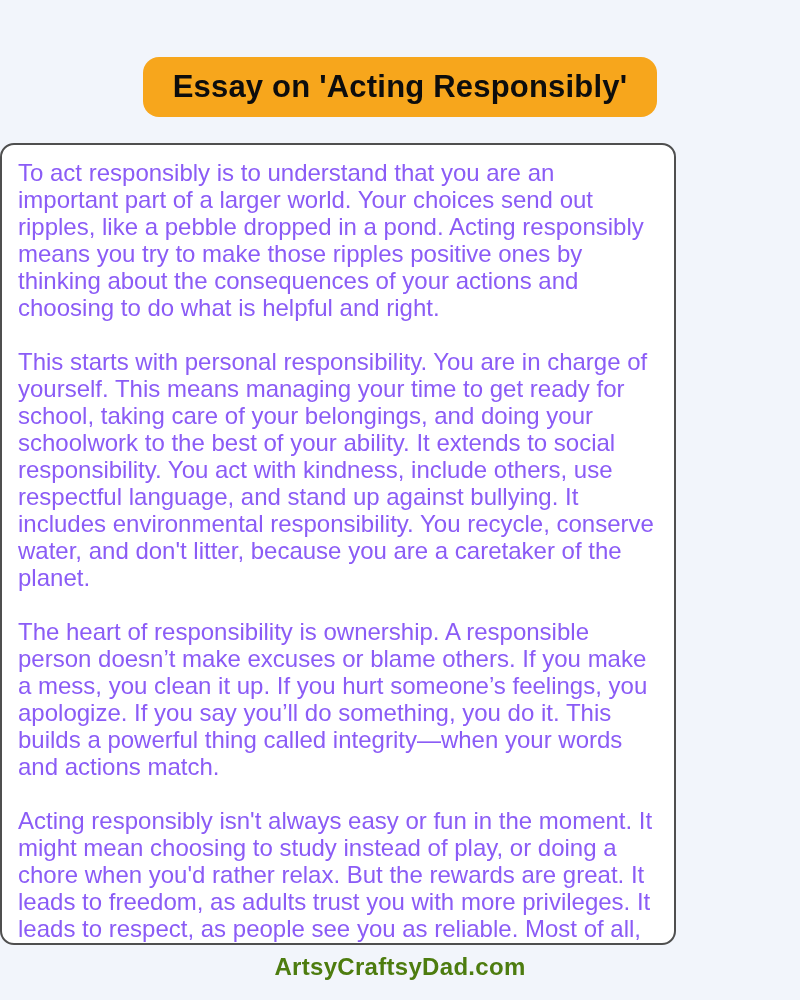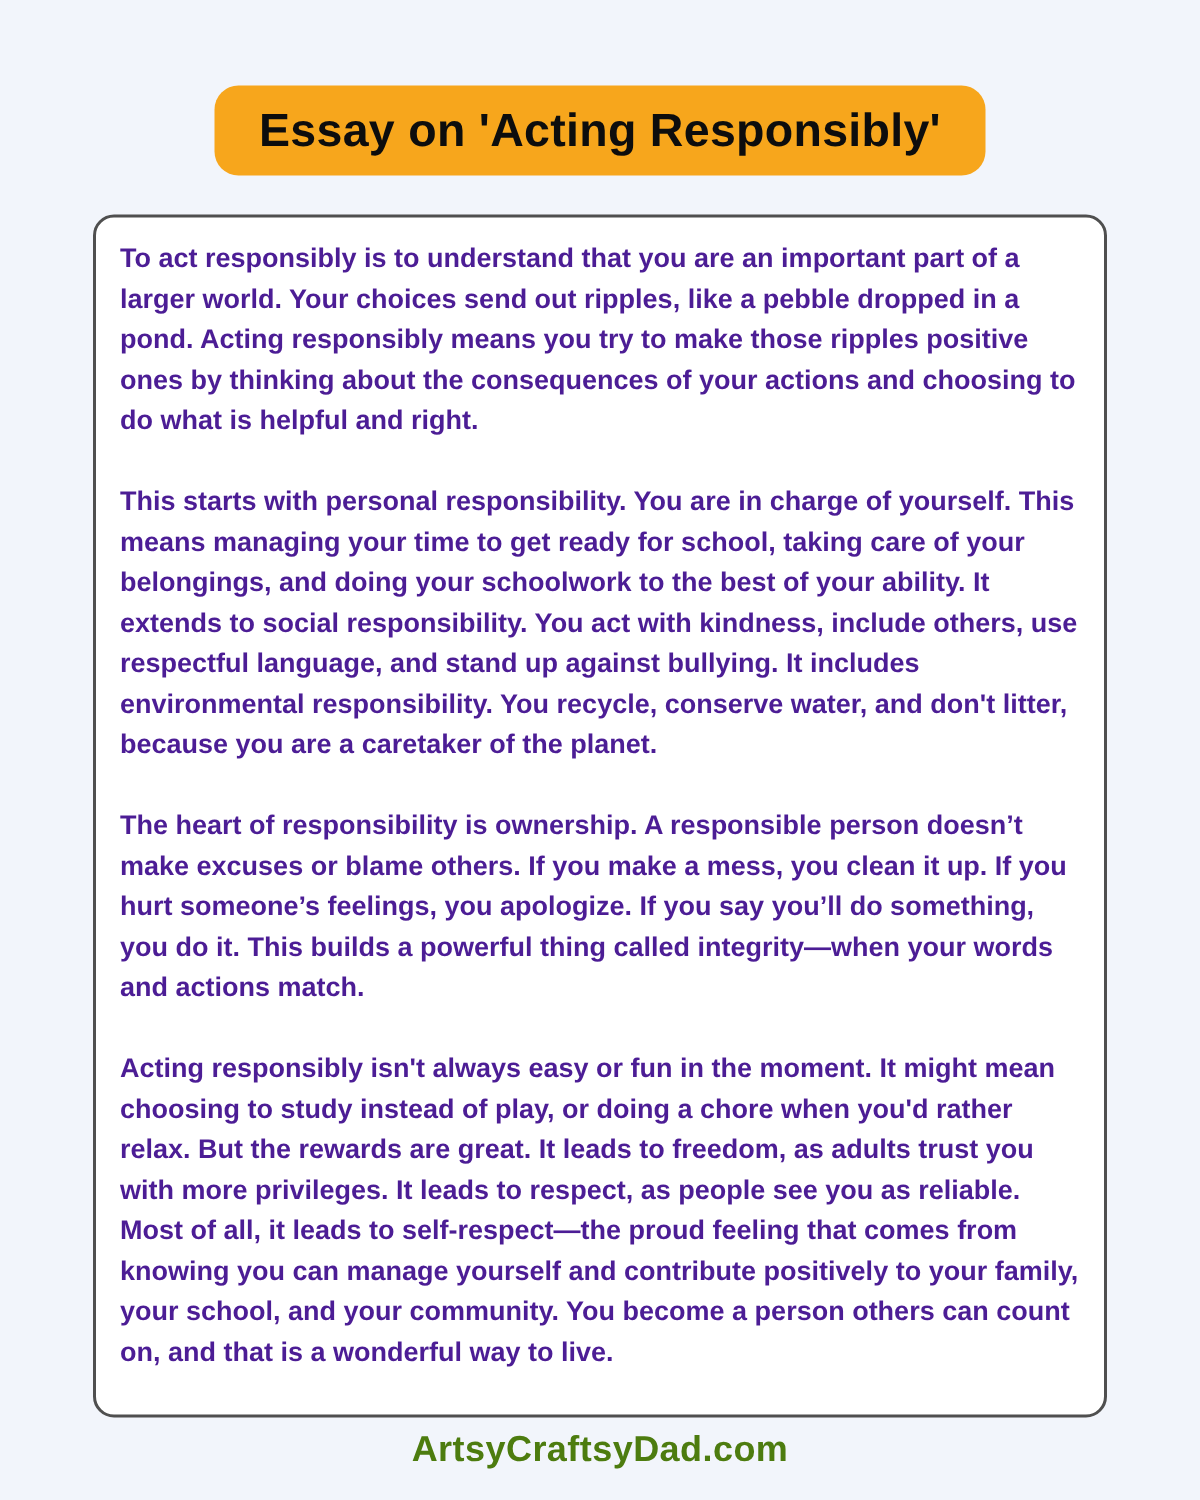--- a/index.html
+++ b/index.html
@@ -12,21 +12,20 @@
     background: #f2f5fb;
     font-family: "Liberation Sans", sans-serif;
     color: #1f1f1f;
     overflow: hidden;
   }
   .page {
     width: 800px;
     height: 1000px;
     display: flex;
     flex-direction: column;
-    align-items: center;
     box-sizing: border-box;
   }
   .title-wrap {
     margin-top: 57px;
     text-align: center;
   }
   .title-badge {
     display: inline-block;
     background: #f7a61c;
     border-radius: 16px;
@@ -43,24 +42,24 @@
     height: 802px;
     box-sizing: border-box;
     background: #ffffff;
     border: 2px solid #4f4f4f;
     border-radius: 14px;
     padding: 14px 16px;
     overflow: hidden;
   }
   .essay-box p {
     margin: 0 0 27px 0;
-    font-size: 18px;
+    font-size: 24px;
     line-height: 27px;
-    font-weight: 700;
-    color: #4c1d95;
+    font-weight: 400;
+    color: #8b5cf6;
   }
   .essay-box p:last-child {
     margin-bottom: 0;
   }
   .footer {
     margin-top: 8px;
     text-align: center;
   }
   .site-name {
     font-size: 24px;

